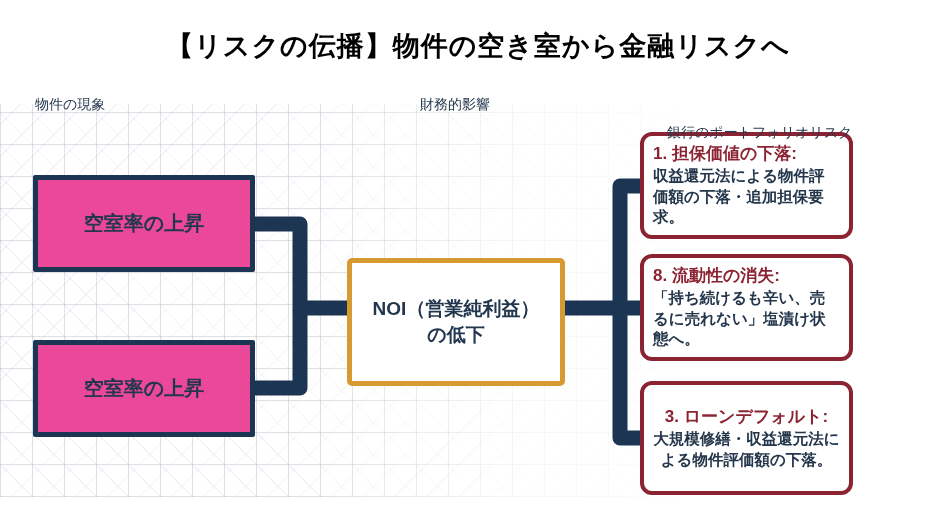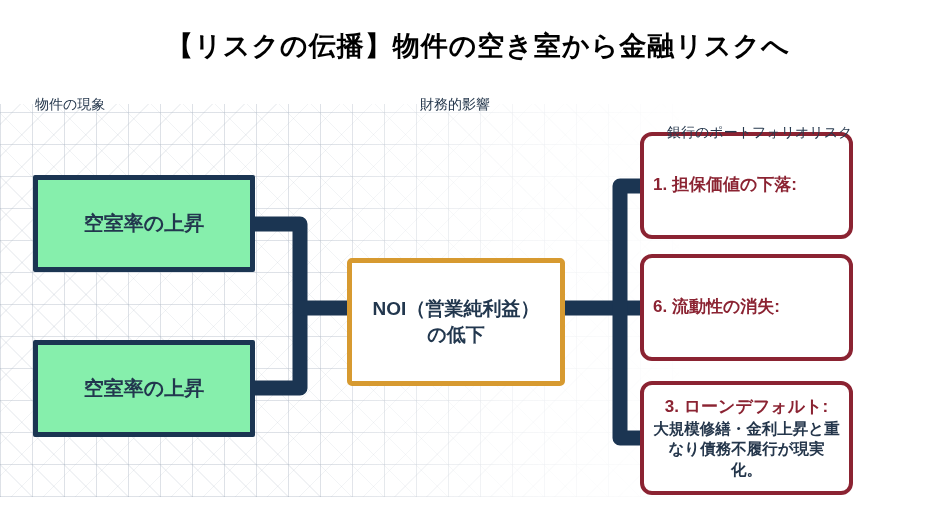--- a/index.html
+++ b/index.html
@@ -39,21 +39,21 @@
   .connectors{
     position:absolute;left:0;top:0;width:940px;height:529px;
     z-index:1;pointer-events:none;
   }
   .connectors path{
     fill:none;stroke:#1b3552;stroke-width:15;stroke-linejoin:round;
   }
   .navy-box{
     position:absolute;left:33px;width:222px;height:97px;
     box-sizing:border-box;border:5px solid #1b3552;border-radius:2px;
-    background:#86efac;
+    background:#ec4899;
     display:flex;align-items:center;justify-content:center;
     font-size:20px;font-weight:bold;color:#22374e;
     z-index:2;
   }
   .box-a{top:175px;}
   .box-b{top:340px;}
   .noi-box{
     position:absolute;left:347px;top:258px;width:218px;height:128px;
     box-sizing:border-box;border:5px solid #d79a30;border-radius:5px;
     background:#ffffff;
@@ -107,24 +107,26 @@
     <span>空室率の上昇</span>
   </div>
 
   <div class="noi-box">
     <div>NOI（営業純利益）</div>
     <div>の低下</div>
   </div>
 
   <div class="risk-box r1">
     <div class="risk-title">1. 担保価値の下落:</div>
+    <div class="risk-body">収益還元法による物件評価額の下落・追加担保要求。</div>
   </div>
 
   <div class="risk-box r2">
-    <div class="risk-title">6. 流動性の消失:</div>
+    <div class="risk-title">8. 流動性の消失:</div>
+    <div class="risk-body">「持ち続けるも辛い、売るに売れない」塩漬け状態へ。</div>
   </div>
 
   <div class="risk-box r3">
     <div class="risk-title">3. ローンデフォルト:</div>
-    <div class="risk-body">大規模修繕・金利上昇と重なり債務不履行が現実化。</div>
+    <div class="risk-body">大規模修繕・収益還元法による物件評価額の下落。</div>
   </div>
 
 </div>
 
 </body></html>

